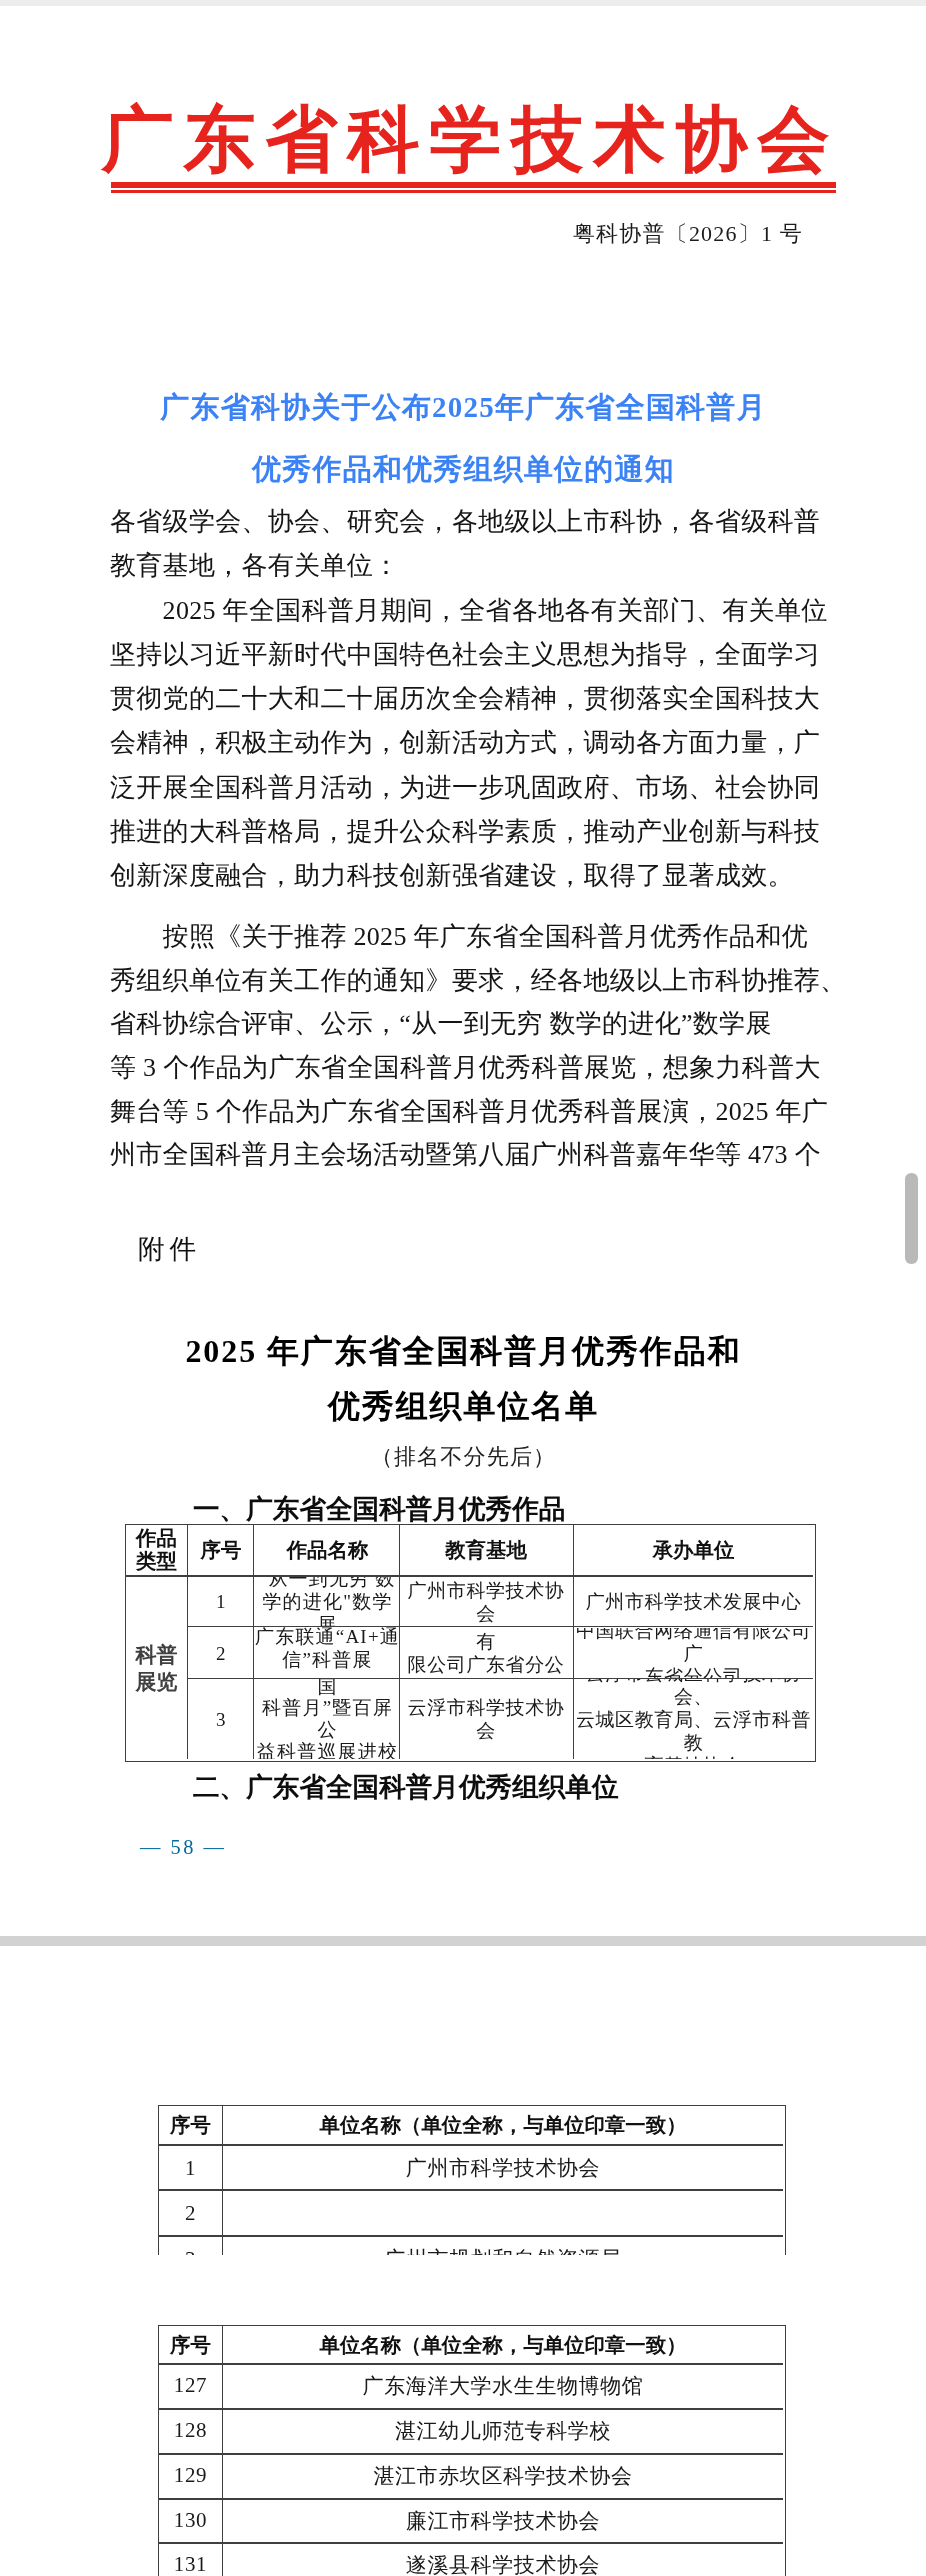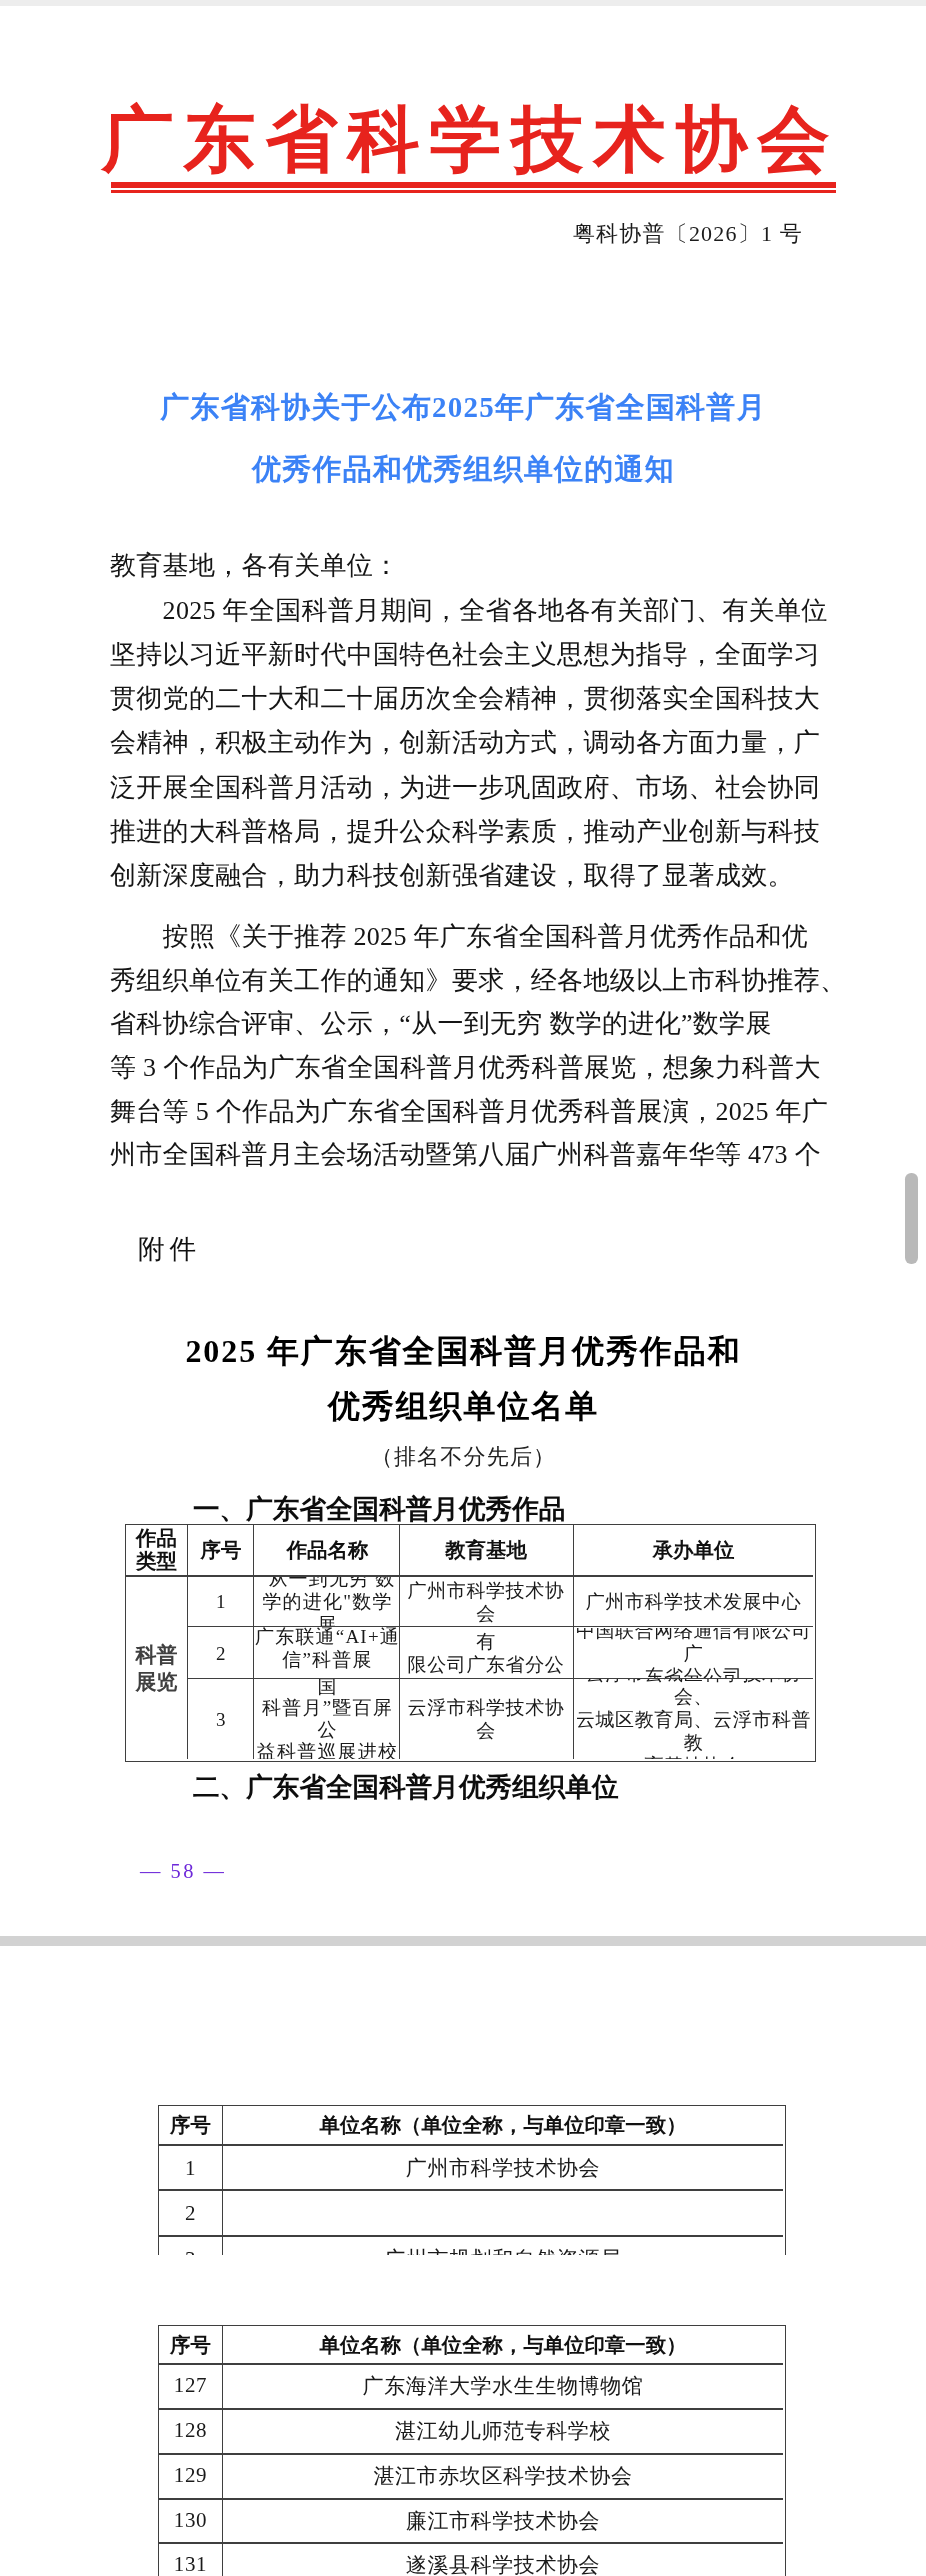--- a/index.html
+++ b/index.html
@@ -14,21 +14,21 @@
   .doc-no{top:219px;left:247px;width:556px;text-align:right;font-size:22px;letter-spacing:1.2px;}
   
   .n-title{font-size:29px;font-weight:700;letter-spacing:1.2px;color:#3b82f6;margin-top:44px;}
   
   .body-line{left:110px;width:733px;font-size:26px;letter-spacing:0.3px;white-space:pre;color:#151515;}
   
   .att-label{top:1231px;left:138px;font-size:26.6px;letter-spacing:5px;font-family:"Liberation Sans",sans-serif;font-weight:500;color:#111;}
   .att-title{font-size:32px;font-weight:700;letter-spacing:1.9px;color:#000;}
   .att-note{top:1442px;font-size:22px;letter-spacing:1.2px;color:#222;}
   .sec-head{left:193px;font-size:26.6px;font-weight:700;font-family:"Liberation Sans",sans-serif;color:#0d0d0d;white-space:pre;}
-  .page-no{top:1836px;left:140px;font-size:20.4px;letter-spacing:2.5px;color:#6d28d9;white-space:pre;margin-top:24px;}
+  .page-no{top:1836px;left:140px;font-size:20.4px;letter-spacing:2.5px;color:#0369a1;white-space:pre;}
   
   .tbl{position:absolute;box-sizing:border-box;}
   .vline,.hline{position:absolute;background:#3f3f3f;}
   .cell{position:absolute;display:flex;align-items:center;justify-content:center;
         text-align:center;white-space:pre-line;overflow:hidden;}
   .th{font-family:"Liberation Sans",sans-serif;font-weight:700;font-size:20.4px;color:#111;}
   .td{font-size:19px;line-height:23px;color:#1a1a1a;letter-spacing:0.6px;}
   .td-big{font-size:21px;color:#1a1a1a;letter-spacing:0.6px;}
   .type-group{font-family:"Liberation Sans",sans-serif;font-weight:700;font-size:21px;line-height:27px;color:#404040;}
   
@@ -44,20 +44,21 @@
   <div class="abs top-strip"></div>
 
   <div class="abs center org-name">广东省科学技术协会</div>
   <div class="abs redbar" style="top:182px;height:5.6px;"></div>
   <div class="abs redbar" style="top:190px;height:3.1px;"></div>
   <div class="abs doc-no">粤科协普〔2026〕1 号</div>
 
   <div class="abs center n-title" style="top:344px;">广东省科协关于公布2025年广东省全国科普月</div>
   <div class="abs center n-title" style="top:406px;">优秀作品和优秀组织单位的通知</div>
 
+  <div class="abs body-line" style="top:504px;">各省级学会、协会、研究会，各地级以上市科协，各省级科普</div>
   <div class="abs body-line" style="top:548px;">教育基地，各有关单位：</div>
   <div class="abs body-line" style="top:593px;">　　2025 年全国科普月期间，全省各地各有关部门、有关单位</div>
   <div class="abs body-line" style="top:637px;">坚持以习近平新时代中国特色社会主义思想为指导，全面学习</div>
   <div class="abs body-line" style="top:681px;">贯彻党的二十大和二十届历次全会精神，贯彻落实全国科技大</div>
   <div class="abs body-line" style="top:725px;">会精神，积极主动作为，创新活动方式，调动各方面力量，广</div>
   <div class="abs body-line" style="top:770px;">泛开展全国科普月活动，为进一步巩固政府、市场、社会协同</div>
   <div class="abs body-line" style="top:814px;">推进的大科普格局，提升公众科学素质，推动产业创新与科技</div>
   <div class="abs body-line" style="top:858px;">创新深度融合，助力科技创新强省建设，取得了显著成效。</div>
   <div class="abs body-line" style="top:919px;">　　按照《关于推荐 2025 年广东省全国科普月优秀作品和优</div>
   <div class="abs body-line" style="top:963px;">秀组织单位有关工作的通知》要求，经各地级以上市科协推荐、</div>

